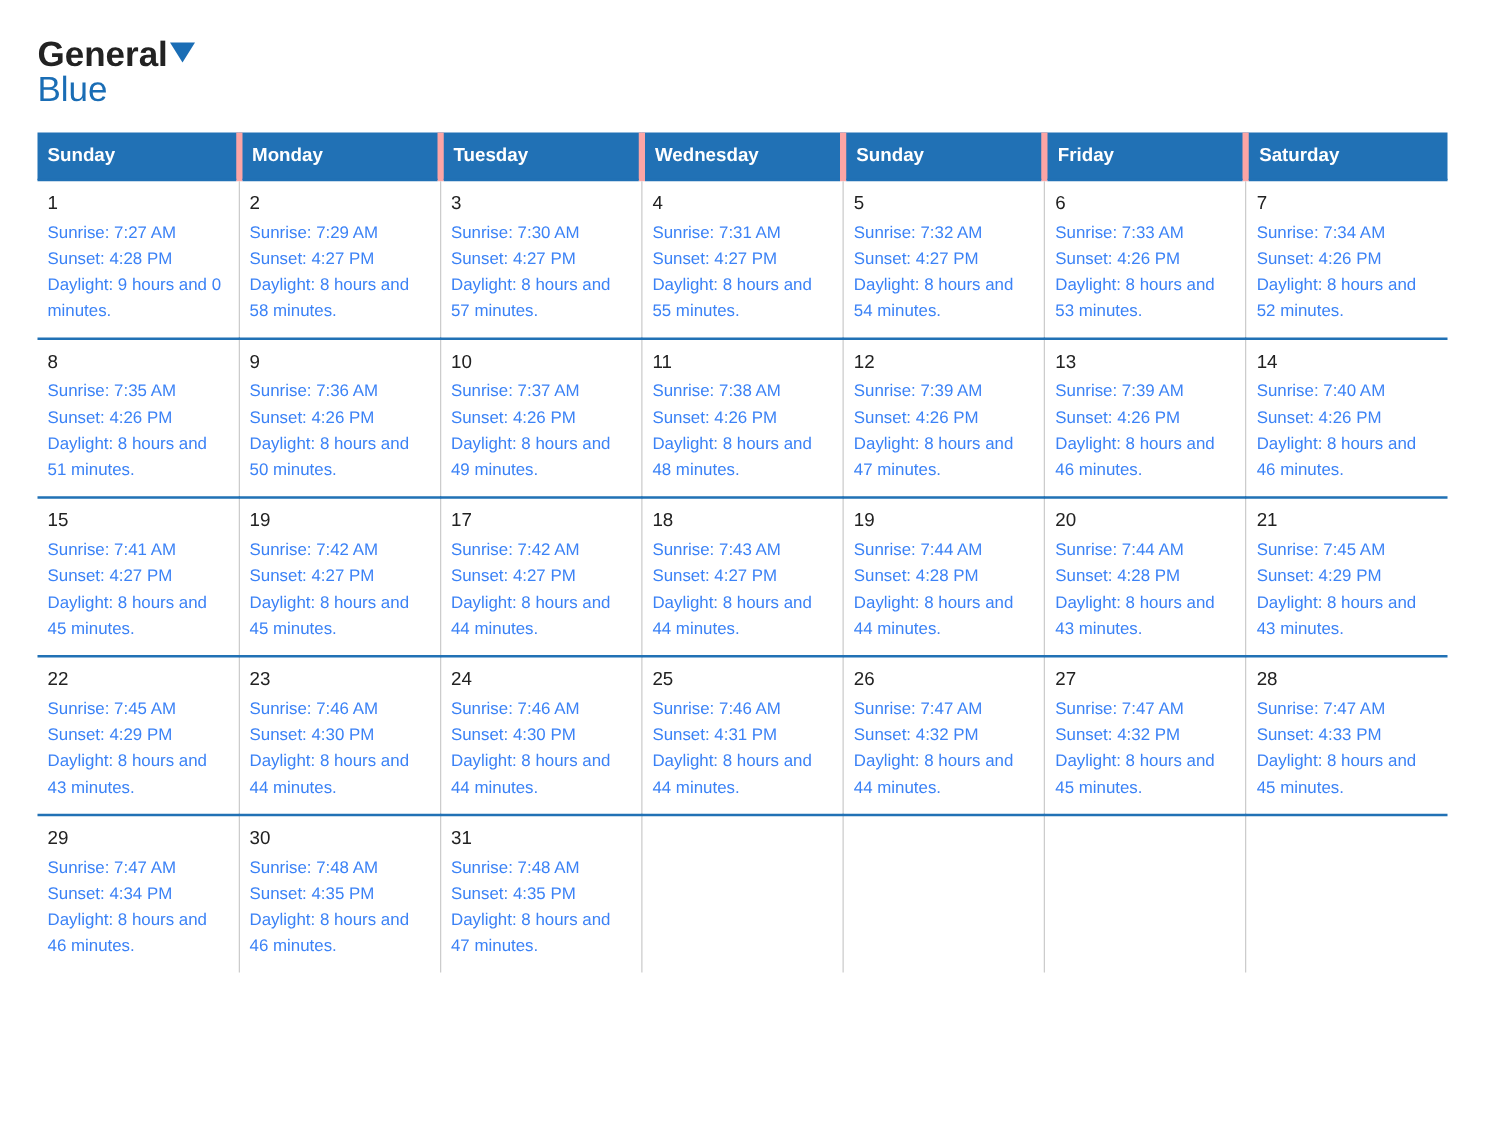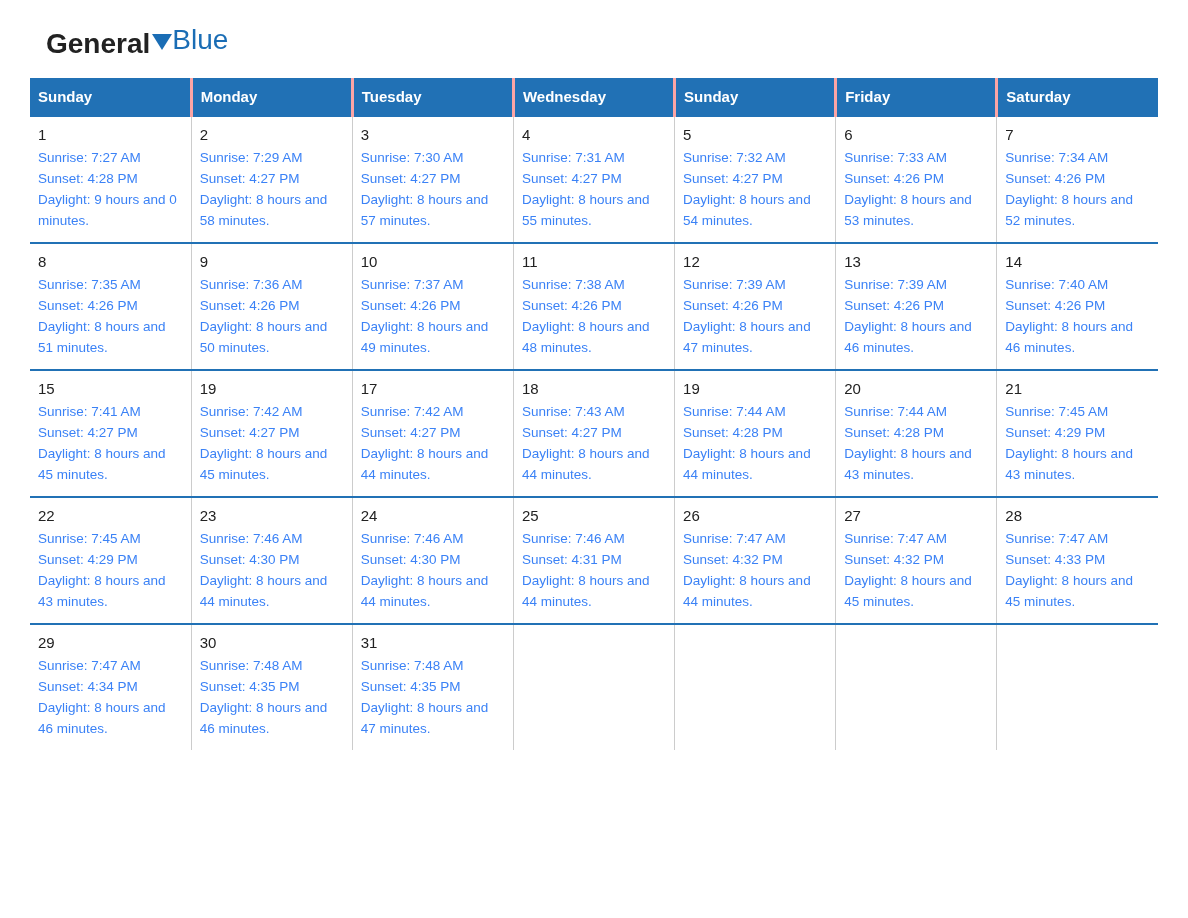--- a/index.html
+++ b/index.html
@@ -12,24 +12,23 @@
       padding: 20px 30px;
     }
     .header {
       display: flex;
       justify-content: space-between;
       align-items: flex-start;
       margin-bottom: 18px;
     }
     .logo {
       display: flex;
-      flex-direction: row;
+      flex-direction: column;
       align-items: flex-start;
       margin-top: 8px;
-      margin-left: 16px;
     }
     .logo-triangle {
       display: inline-block;
       width: 0;
       height: 0;
       border-left: 10px solid transparent;
       border-right: 10px solid transparent;
       border-top: 16px solid #1a6db5;
       margin-left: 2px;
       vertical-align: middle;
@@ -58,21 +57,21 @@
       width: 100%;
       border-collapse: collapse;
       table-layout: fixed;
     }
     thead tr th {
       background-color: #2171b5;
       color: #fff;
       padding: 10px 8px;
       text-align: left;
       font-size: 15px;
-      border-right: 3px solid #fca5a5;
+      border-right: 5px solid #fca5a5;
     }
     thead tr th:last-child {
       border-right: none;
     }
     tbody tr {
       border-top: 2px solid #2171b5;
     }
     tbody tr td {
       padding: 6px 8px 10px 8px;
       vertical-align: top;

